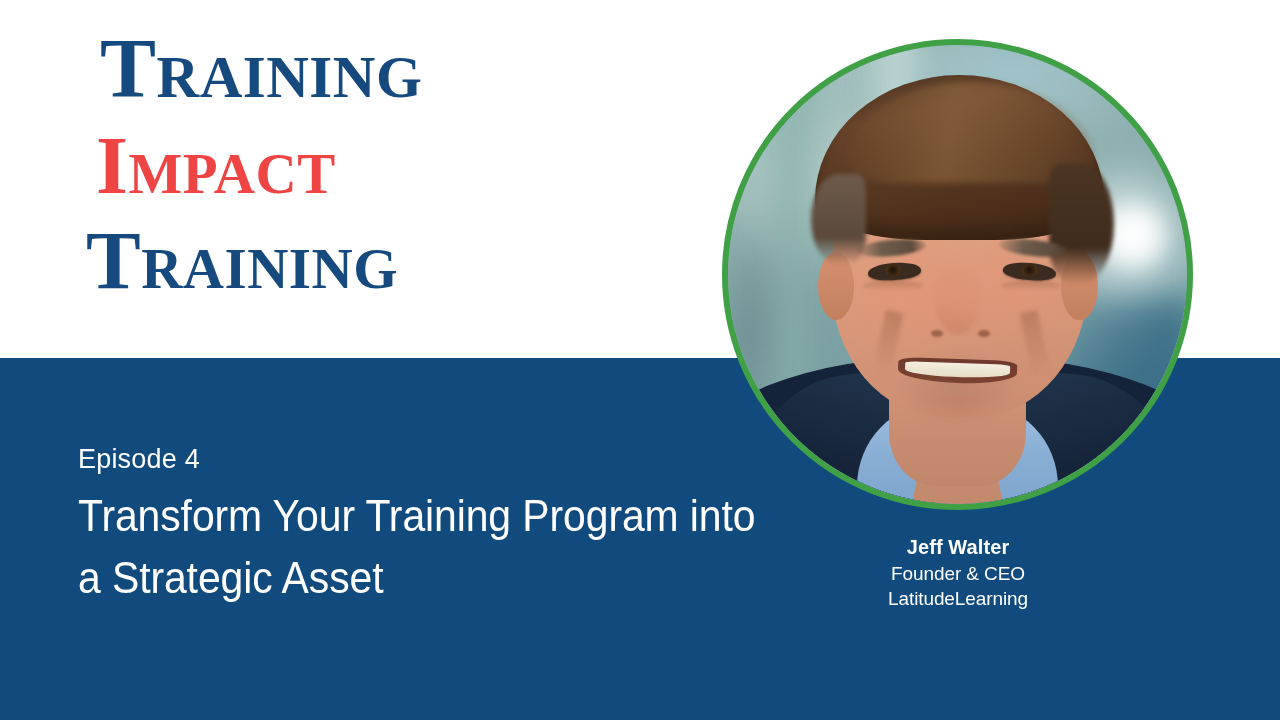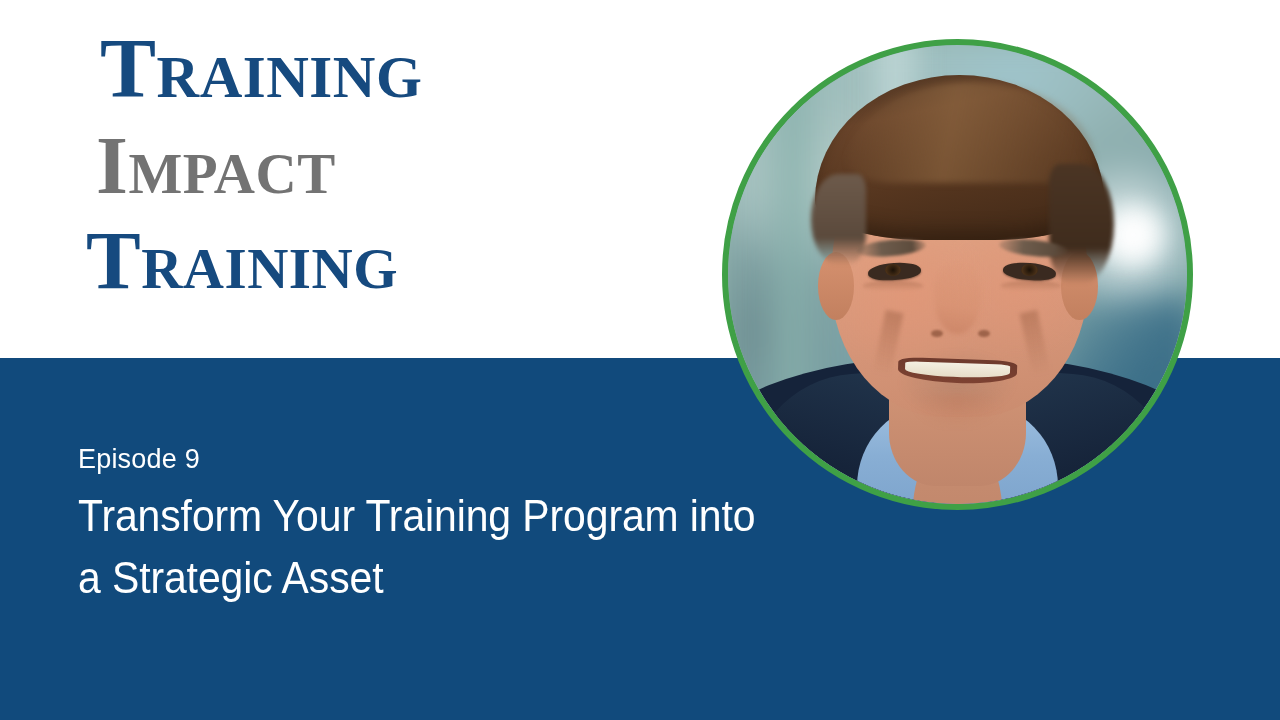--- a/index.html
+++ b/index.html
@@ -44,21 +44,21 @@
     line-height: 0.98;
     white-space: nowrap;
   }
   .logo-line-1 {
     font-size: 84px;
     color: #164a7f;
     margin-left: 18px;
   }
   .logo-line-2 {
     font-size: 82px;
-    color: #737373;
+    color: #ef4444;
     margin-left: 14px;
     margin-top: 16px;
   }
   .logo-line-3 {
     font-size: 82px;
     color: #164a7f;
     margin-left: 4px;
     margin-top: 14px;
   }
 
@@ -493,18 +493,23 @@
       <div class="mouth">
         <div class="teeth"></div>
       </div>
       <div class="smile-line-l"></div>
       <div class="smile-line-r"></div>
       <div class="chin"></div>
     </div>
   </div>
 
   <div class="episode-block">
-    <div class="episode-number">Episode 9</div>
+    <div class="episode-number">Episode 4</div>
     <div class="episode-title">Transform Your Training Program into a Strategic Asset</div>
   </div>
 
+  <div class="speaker">
+    <div class="speaker-name">Jeff Walter</div>
+    <div class="speaker-role">Founder &amp; CEO</div>
+    <div class="speaker-company">LatitudeLearning</div>
+  </div>
 
 </div>
 
 </body></html>

